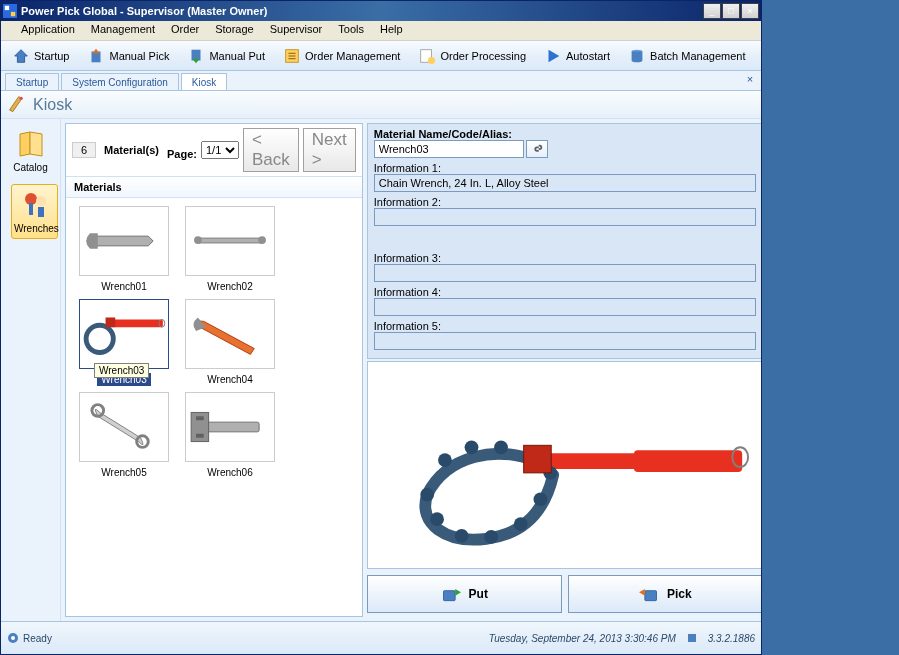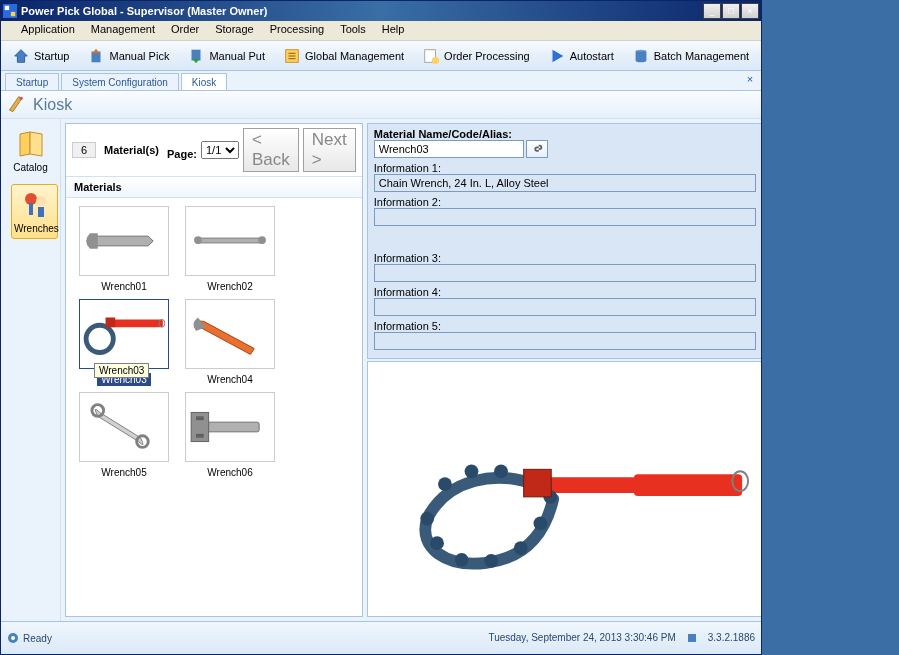--- a/index.html
+++ b/index.html
@@ -66,21 +66,21 @@
 .info-input { width: 100%; background: #d8e6f6 !important; }
 
 .preview-box { flex: 1; background: #fff; border: 1px solid #a8c4e0; display: flex; align-items: center; justify-content: center; overflow: hidden; padding: 10px; }
 
 .action-row { display: flex; gap: 6px; padding: 4px 0; }
 .action-btn { flex: 1; height: 38px; background: linear-gradient(#fff,#dbe9f8); border: 1px solid #7a9ac0; display: flex; align-items: center; justify-content: center; gap: 8px; cursor: pointer; font-weight: bold; font-size: 12px; }
 .action-btn .act-icon { width: 20px; height: 20px; }
 
 .statusbar { height: 18px; background: linear-gradient(#f0f6fc,#dbe9f8); border-top: 1px solid #a8c4e0; display: flex; align-items: center; padding: 16px 6px; font-size: 10px; color: #2a4a6a; gap: 4px; }
 .statusbar .status-left { display: flex; align-items: center; gap: 4px; }
-.statusbar .status-right { margin-left: auto; display: flex; align-items: flex-start; gap: 10px; }
+.statusbar .status-right { margin-left: auto; display: flex; align-items: center; gap: 10px; font-style: italic; }
 
 svg { display: block; }
 </style>
 </head>
 <body>
 
 <div class="window">
 
   <div class="titlebar">
     <span class="icon">
@@ -96,21 +96,21 @@
       <div class="win-btn">□</div>
       <div class="win-btn">×</div>
     </div>
   </div>
 
   <div class="menubar" id="menubar">
       <span>Application</span>
       <span>Management</span>
       <span>Order</span>
       <span>Storage</span>
-      <span>Processing</span>
+      <span>Supervisor</span>
       <span>Tools</span>
       <span>Help</span>
     </div>
 
   <div class="toolbar" id="toolbar">
       <div class="tool-btn">
         <span class="tool-icon">
           <svg viewBox="0 0 20 20" width="18" height="18">
             <path d="M3 10 L10 3 L17 10 L14 10 L14 17 L6 17 L6 10 Z" fill="#4a80c0" stroke="#2a5a9a"></path>
           </svg>
@@ -137,21 +137,21 @@
       </div>
       <div class="tool-btn">
         <span class="tool-icon">
           <svg viewBox="0 0 20 20" width="18" height="18">
             <rect x="3" y="3" width="14" height="14" fill="#ffd060" stroke="#c09020"></rect>
             <line x1="6" y1="7" x2="14" y2="7" stroke="#805000"></line>
             <line x1="6" y1="10" x2="14" y2="10" stroke="#805000"></line>
             <line x1="6" y1="13" x2="14" y2="13" stroke="#805000"></line>
           </svg>
         </span>
-        <span>Global Management</span>
+        <span>Order Management</span>
       </div>
       <div class="tool-btn">
         <span class="tool-icon">
           <svg viewBox="0 0 20 20" width="18" height="18">
             <rect x="3" y="3" width="12" height="14" fill="#fff" stroke="#a0a0a0"></rect>
             <circle cx="15" cy="15" r="4" fill="#ffd060"></circle>
           </svg>
         </span>
         <span>Order Processing</span>
       </div>
@@ -326,20 +326,40 @@
               <circle cx="175" cy="108" r="7"></circle>
                 <circle cx="155" cy="92" r="7"></circle>
                 <circle cx="125" cy="82" r="7"></circle>
               <circle cx="95" cy="82" r="7"></circle>
                 <circle cx="68" cy="95" r="7"></circle>
             </g>
             <rect x="148" y="80" width="28" height="28" fill="#c02818" stroke="#701808"></rect>
           </svg>
         </div>
 
+        <div class="action-row">
+          <div class="action-btn">
+            <span class="act-icon">
+              <svg viewBox="0 0 24 24" width="20" height="20">
+                  <rect x="3" y="8" width="14" height="12" rx="1" fill="#4a80c0" stroke="#2a5a9a"></rect>
+                  <path d="M17 6 L24 10 L17 14 Z" fill="#30a030"></path>
+                </svg>
+            </span>
+            <span>Put</span>
+          </div>
+          <div class="action-btn">
+            <span class="act-icon">
+              <svg viewBox="0 0 24 24" width="20" height="20">
+                  <rect x="7" y="8" width="14" height="12" rx="1" fill="#4a80c0" stroke="#2a5a9a"></rect>
+                  <path d="M7 6 L0 10 L7 14 Z" fill="#e07020"></path>
+                </svg>
+            </span>
+            <span>Pick</span>
+          </div>
+        </div>
       </div>
     </div>
   </div>
 
   <div class="statusbar">
     <div class="status-left">
       <span>
         <svg viewBox="0 0 12 12" width="12" height="12">
             <circle cx="6" cy="6" r="5" fill="#4a80c0"></circle>
             <circle cx="6" cy="6" r="2" fill="#fff"></circle>

